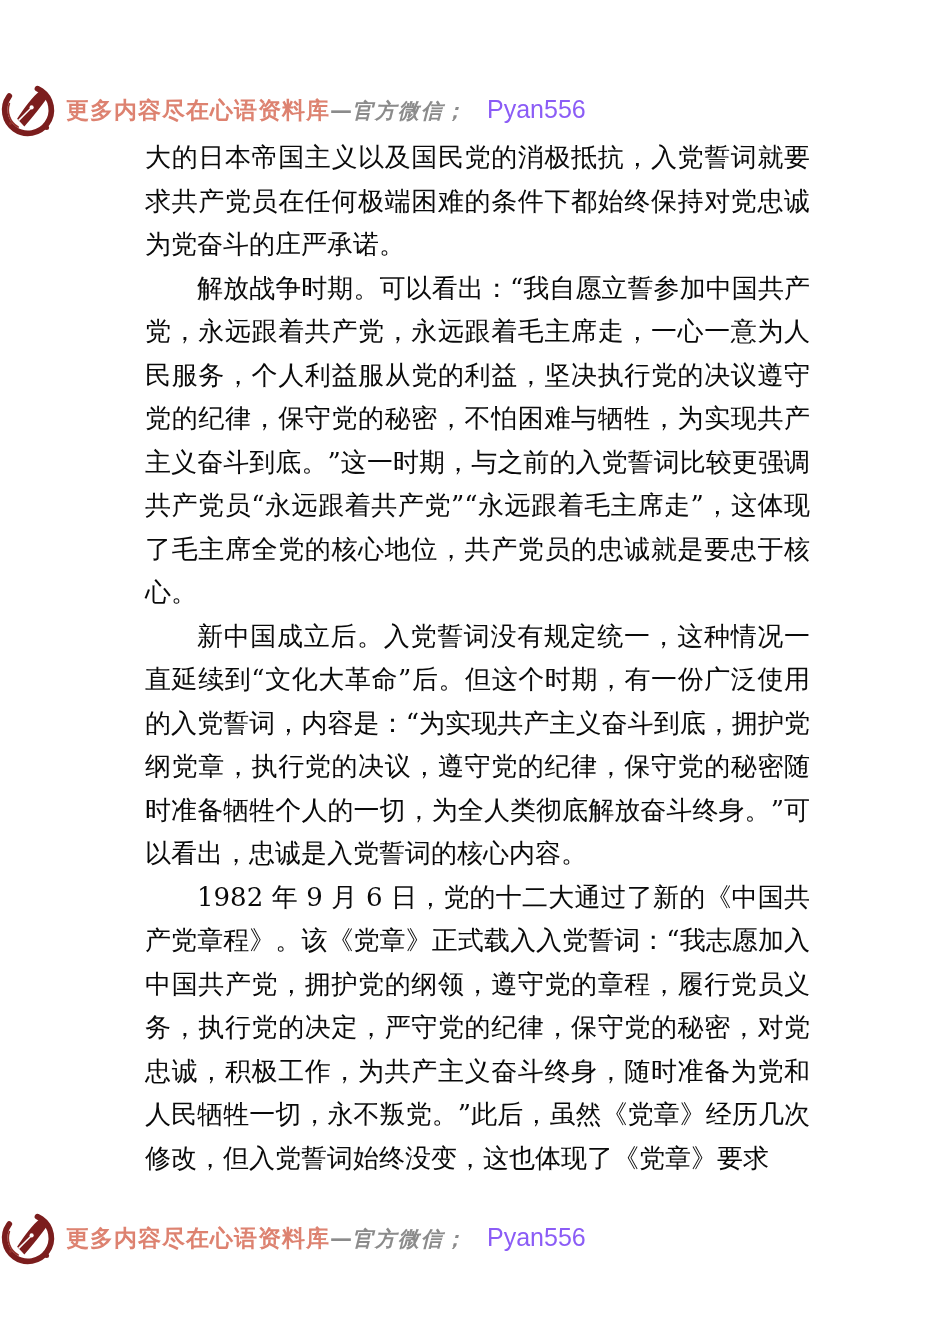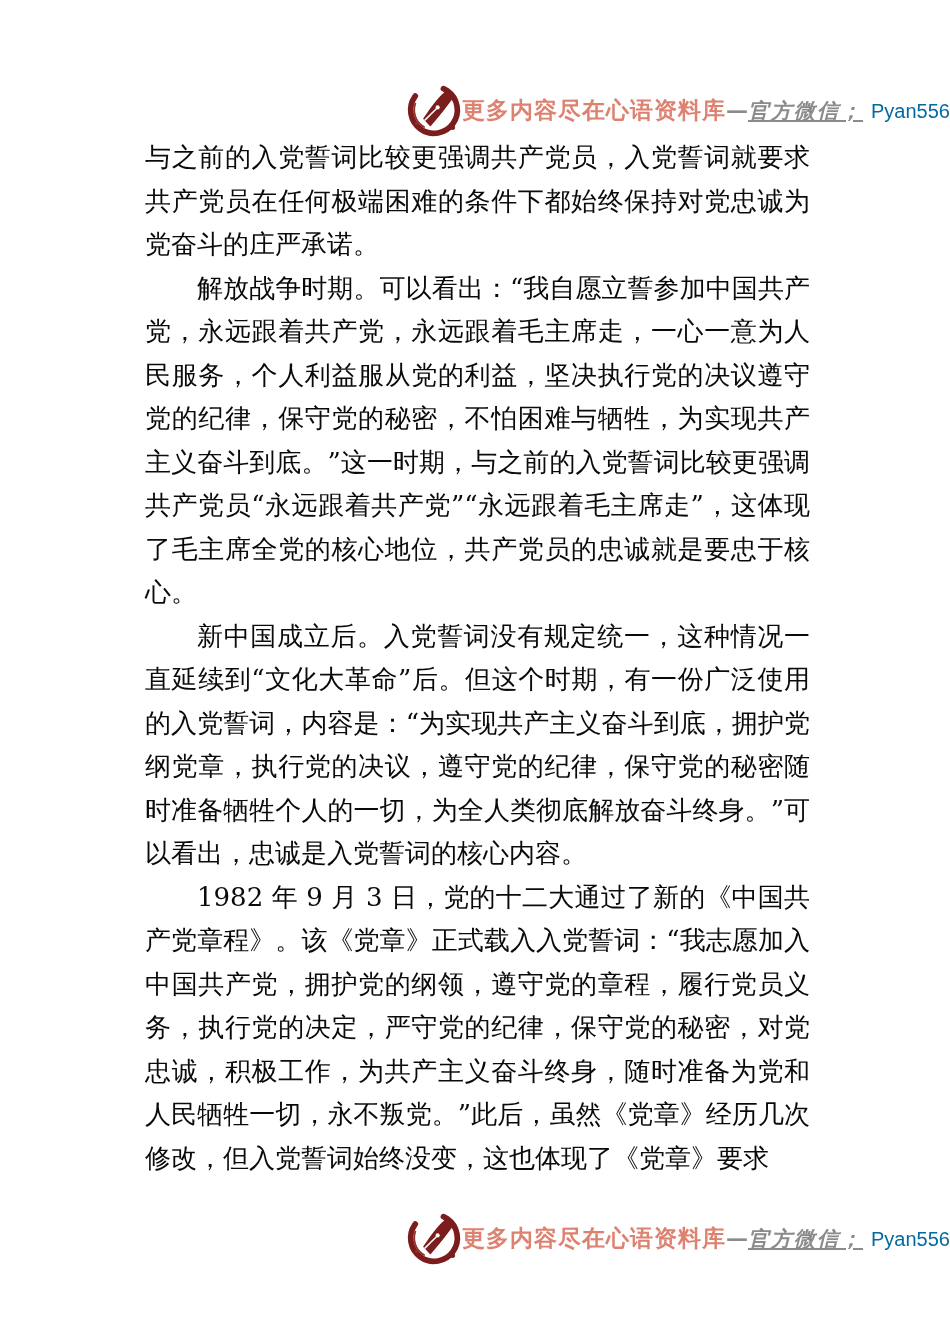--- a/index.html
+++ b/index.html
@@ -11,22 +11,23 @@
     margin: 0 auto;
     background: #ffffff;
     overflow: hidden;
     font-family: "DejaVu Serif", serif;
   }
   .watermark-row {
     position: absolute;
     left: 0;
     width: 100%;
     display: flex;
-    justify-content: flex-end;
+    justify-content: flex-start;
     align-items: center;
+    gap: 10px;
   }
   .watermark-row.header { top: 82px; height: 56px; }
   .watermark-row.footer { top: 1210px; height: 56px; }
   .wm-logo { width: 56px; height: 56px; flex: 0 0 auto; }
   .wm-text { white-space: nowrap; display: flex; align-items: baseline; }
   .wm-brand {
     font-size: 23px;
     font-weight: bold;
     color: #dd8270;
     letter-spacing: 1px;
@@ -37,26 +38,25 @@
     font-weight: bold;
     color: #8b8b8b;
   }
   .wm-label {
     font-size: 21px;
     font-weight: bold;
     font-style: italic;
     color: #8b8b8b;
     letter-spacing: 2px;
     font-family: "DejaVu Serif", serif;
-    text-decoration: underline;
   }
   .wm-id {
-    font-size: 20px;
-    color: #0369a1;
-    margin-left: 8px;
+    font-size: 25px;
+    color: #8b5cf6;
+    margin-left: 20px;
     font-family: "Liberation Sans", sans-serif;
   }
   .doc-body {
     position: absolute;
     left: 145px;
     top: 136px;
     width: 665px;
     font-size: 26px;
     line-height: 43.5px;
     color: #0a0a0a;
@@ -83,24 +83,24 @@
     </svg>
     <div class="wm-text">
       <span class="wm-brand">更多内容尽在心语资料库</span>
       <span class="wm-sep">—</span>
       <span class="wm-label">官方微信；</span>
       <span class="wm-id">Pyan556</span>
     </div>
   </div>
 
   <div class="doc-body">
-    <p>与之前的入党誓词比较更强调共产党员，入党誓词就要求共产党员在任何极端困难的条件下都始终保持对党忠诚为党奋斗的庄严承诺。</p>
+    <p>大的日本帝国主义以及国民党的消极抵抗，入党誓词就要求共产党员在任何极端困难的条件下都始终保持对党忠诚为党奋斗的庄严承诺。</p>
     <p class="indent">解放战争时期。可以看出：“我自愿立誓参加中国共产党，永远跟着共产党，永远跟着毛主席走，一心一意为人民服务，个人利益服从党的利益，坚决执行党的决议遵守党的纪律，保守党的秘密，不怕困难与牺牲，为实现共产主义奋斗到底。”这一时期，与之前的入党誓词比较更强调共产党员“永远跟着共产党”“永远跟着毛主席走”，这体现了毛主席全党的核心地位，共产党员的忠诚就是要忠于核心。</p>
     <p class="indent">新中国成立后。入党誓词没有规定统一，这种情况一直延续到“文化大革命”后。但这个时期，有一份广泛使用的入党誓词，内容是：“为实现共产主义奋斗到底，拥护党纲党章，执行党的决议，遵守党的纪律，保守党的秘密随时准备牺牲个人的一切，为全人类彻底解放奋斗终身。”可以看出，忠诚是入党誓词的核心内容。</p>
-    <p class="indent">1982 年 9 月 3 日，党的十二大通过了新的《中国共产党章程》。该《党章》正式载入入党誓词：“我志愿加入中国共产党，拥护党的纲领，遵守党的章程，履行党员义务，执行党的决定，严守党的纪律，保守党的秘密，对党忠诚，积极工作，为共产主义奋斗终身，随时准备为党和人民牺牲一切，永不叛党。”此后，虽然《党章》经历几次修改，但入党誓词始终没变，这也体现了《党章》要求</p>
+    <p class="indent">1982 年 9 月 6 日，党的十二大通过了新的《中国共产党章程》。该《党章》正式载入入党誓词：“我志愿加入中国共产党，拥护党的纲领，遵守党的章程，履行党员义务，执行党的决定，严守党的纪律，保守党的秘密，对党忠诚，积极工作，为共产主义奋斗终身，随时准备为党和人民牺牲一切，永不叛党。”此后，虽然《党章》经历几次修改，但入党誓词始终没变，这也体现了《党章》要求</p>
   </div>
 
   <div class="watermark-row footer">
     <svg class="wm-logo" viewBox="0 0 54 54" aria-hidden="true">
       <circle cx="27" cy="27" r="22.5" fill="none" stroke="#7b1d1d" stroke-width="5.5" stroke-dasharray="112 30" stroke-dashoffset="6" transform="rotate(-55 27 27)" stroke-linecap="round"></circle>
       <circle cx="27" cy="27" r="19" fill="none" stroke="#93302a" stroke-width="1.6" stroke-dasharray="26 94" transform="rotate(120 27 27)" stroke-linecap="round"></circle>
       <path d="M39 8 C31.5 14.5 24 24 16.5 35.5 L23.5 43 C32.5 33 39.5 23.5 45.5 15.5 Z" fill="#7b1d1d"></path>
       <line x1="18" y1="37" x2="30" y2="25" stroke="#ffffff" stroke-width="1.4"></line>
       <circle cx="30.5" cy="24.5" r="2" fill="#ffffff"></circle>
       <circle cx="45" cy="44" r="2.4" fill="#7b1d1d"></circle>

